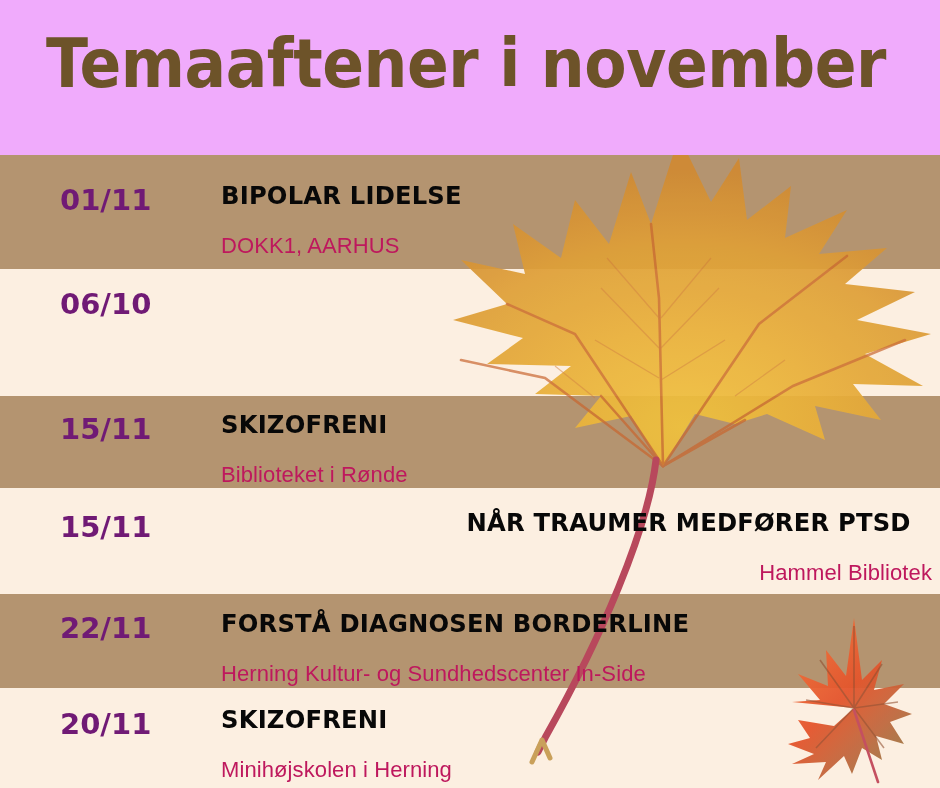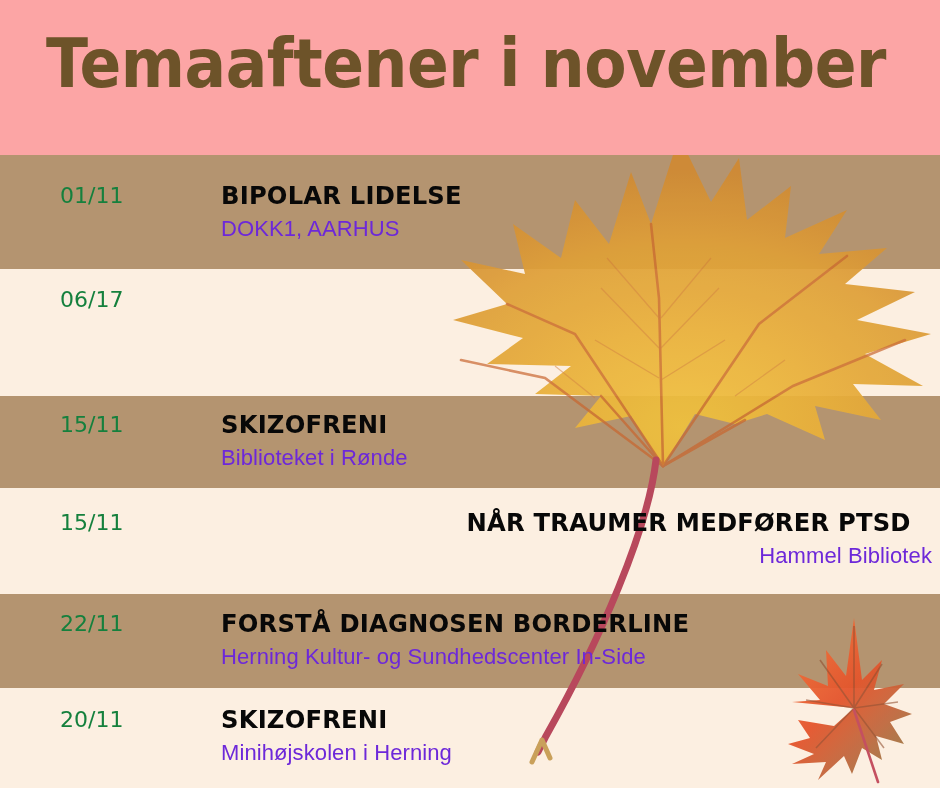--- a/index.html
+++ b/index.html
@@ -15,21 +15,21 @@
     background: #ffffff;
     font-family: "Liberation Sans", sans-serif;
   }
 
   
   .header {
     position: absolute;
     left: 0; top: 0;
     width: 940px;
     height: 155px;
-    background: #fca5a5;
+    background: #f0abfc;
     z-index: 5;
   }
   .poster-title {
     position: absolute;
     left: 46px;
     top: 26px;
     font-family: "DejaVu Sans", sans-serif;
     font-weight: bold;
     font-size: 67px;
     letter-spacing: -0.5px;
@@ -99,23 +99,23 @@
     position: absolute;
     left: 0;
     width: 940px;
     display: flex;
     align-items: flex-start;
   }
   .row-date {
     position: absolute;
     left: 60px;
     font-family: "DejaVu Sans", sans-serif;
-    font-weight: normal;
-    font-size: 22px;
-    color: #15803d;
+    font-weight: bold;
+    font-size: 29px;
+    color: #701a75;
     letter-spacing: 0px;
     white-space: nowrap;
   }
   .row-body {
     position: absolute;
     left: 221px;
     right: 8px;
   }
   .row-title {
     font-family: "DejaVu Sans", sans-serif;
@@ -125,22 +125,22 @@
     color: #080808;
     letter-spacing: 0.2px;
     transform: scaleX(0.97);
     transform-origin: left top;
   }
   .row-venue {
     font-family: "Liberation Sans", sans-serif;
     font-weight: normal;
     font-size: 22px;
     line-height: 1.3;
-    color: #6d28d9;
-    margin-top: 3px;
+    color: #be185d;
+    margin-top: 20px;
     letter-spacing: 0.1px;
   }
 </style>
 </head>
 <body>
 
 <div id="poster">
 
   <div class="bands">
     <div class="band tan" style="top:155px; height:114px;"></div>
@@ -233,21 +233,21 @@
 
     <div class="row" style="top:155px; height:114px;">
       <div class="row-date" style="top:28px;">01/11</div>
       <div class="row-body" style="top:25px;">
         <div class="row-title">BIPOLAR LIDELSE</div>
         <div class="row-venue">DOKK1, AARHUS</div>
       </div>
     </div>
 
     <div class="row" style="top:269px; height:127px;">
-      <div class="row-date" style="top:18px;">06/17</div>
+      <div class="row-date" style="top:18px;">06/10</div>
     </div>
 
     <div class="row" style="top:396px; height:92px;">
       <div class="row-date" style="top:16px;">15/11</div>
       <div class="row-body" style="top:13px;">
         <div class="row-title">SKIZOFRENI</div>
         <div class="row-venue">Biblioteket i Rønde</div>
       </div>
     </div>
 

